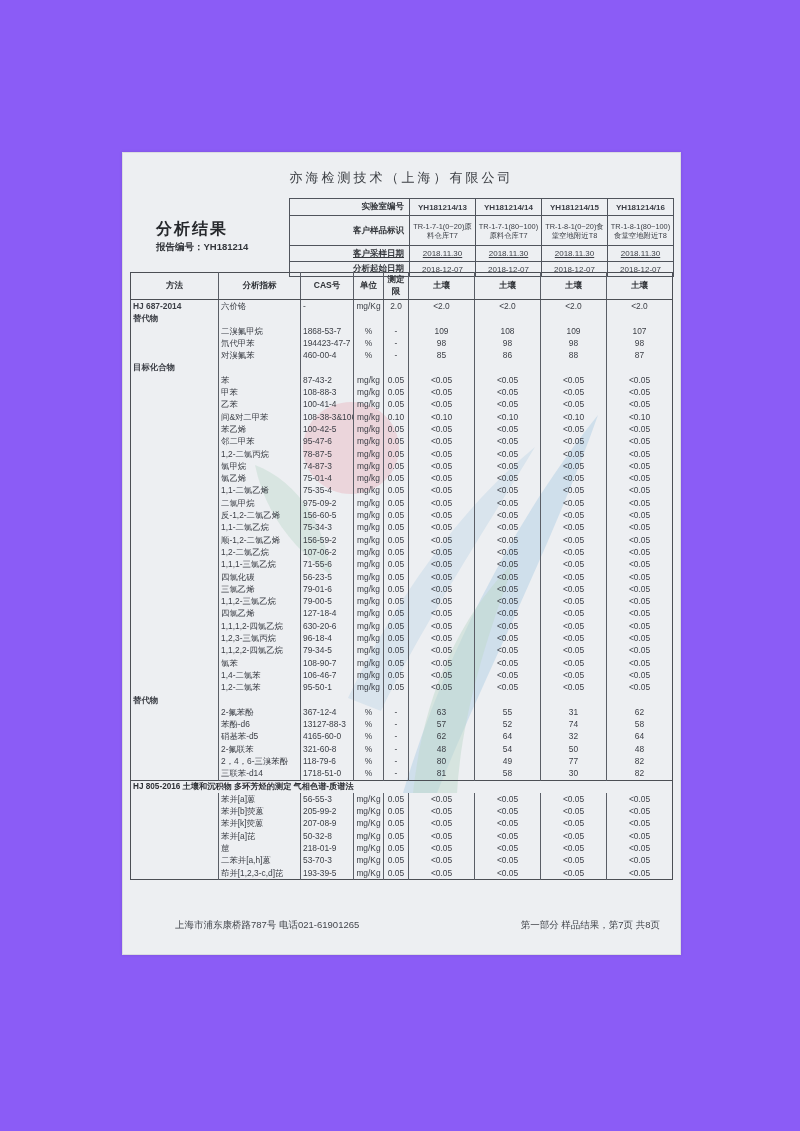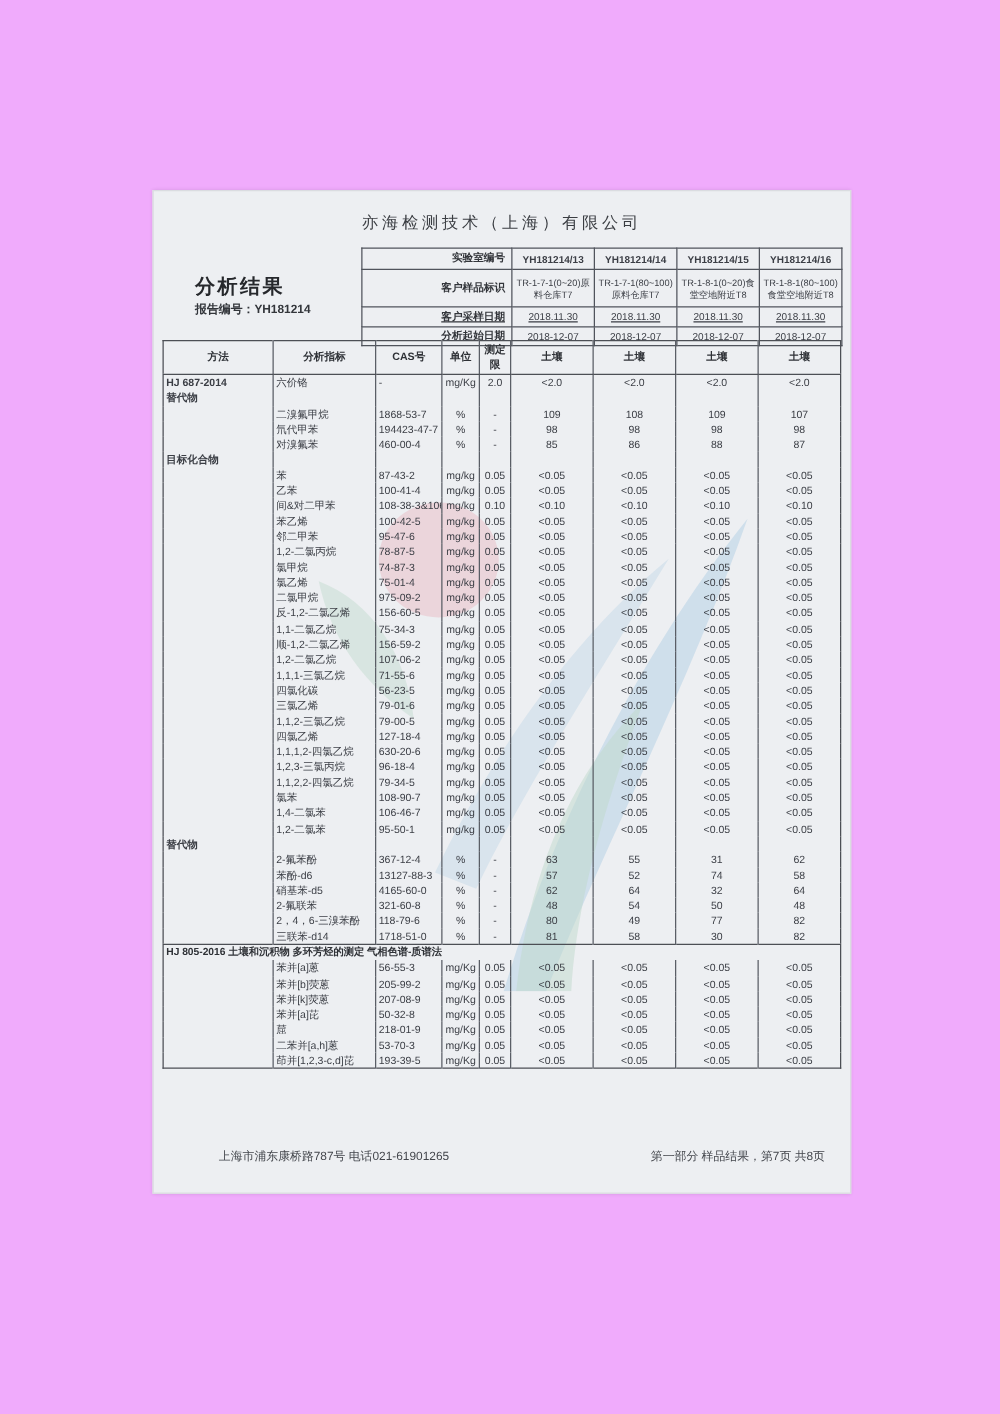--- a/index.html
+++ b/index.html
@@ -1,16 +1,16 @@
 <!DOCTYPE html>
 <html><head>
 <meta charset="utf-8">
 <style>
   html,body{margin:0;padding:0;background:#ffffff;}
-  #canvas{position:relative;width:800px;height:1131px;background:#f0abfc;overflow:hidden;
+  #canvas{position:relative;width:800px;height:1131px;background:#8b5cf6;overflow:hidden;
           font-family:"Liberation Sans","DejaVu Sans",sans-serif;color:#3b3e45;}
   .page{position:absolute;left:122px;top:152px;width:557px;height:801px;
         background:#edeff2;border:1px solid #dadce0;box-shadow:0 0 3px rgba(0,0,0,.12);}
   .company{position:absolute;left:0;top:16px;width:100%;text-align:center;
            font-size:13px;letter-spacing:3px;color:#3a3d42;}
   .sec-title{position:absolute;left:33px;top:50px;font-size:16px;font-weight:bold;
              letter-spacing:2px;color:#26282c;margin-top:16px;}
   .report-no{position:absolute;left:33px;top:88px;font-size:9.5px;font-weight:bold;color:#33363b;}
 
   
@@ -210,20 +210,31 @@
             <td class="ccas">87-43-2</td>
             <td class="ctr">mg/kg</td>
             <td class="ctr">0.05</td>
             <td class="ctr">&lt;0.05</td>
             <td class="ctr">&lt;0.05</td>
             <td class="ctr">&lt;0.05</td>
             <td class="ctr">&lt;0.05</td>
           </tr>
           <tr>
             <td class="cmethod"></td>
+            <td class="cname">甲苯</td>
+            <td class="ccas">108-88-3</td>
+            <td class="ctr">mg/kg</td>
+            <td class="ctr">0.05</td>
+            <td class="ctr">&lt;0.05</td>
+            <td class="ctr">&lt;0.05</td>
+            <td class="ctr">&lt;0.05</td>
+            <td class="ctr">&lt;0.05</td>
+          </tr>
+          <tr>
+            <td class="cmethod"></td>
             <td class="cname">乙苯</td>
             <td class="ccas">100-41-4</td>
             <td class="ctr">mg/kg</td>
             <td class="ctr">0.05</td>
             <td class="ctr">&lt;0.05</td>
             <td class="ctr">&lt;0.05</td>
             <td class="ctr">&lt;0.05</td>
             <td class="ctr">&lt;0.05</td>
           </tr>
           <tr>
@@ -287,20 +298,31 @@
             <td class="ccas">75-01-4</td>
             <td class="ctr">mg/kg</td>
             <td class="ctr">0.05</td>
             <td class="ctr">&lt;0.05</td>
             <td class="ctr">&lt;0.05</td>
             <td class="ctr">&lt;0.05</td>
             <td class="ctr">&lt;0.05</td>
           </tr>
           <tr>
             <td class="cmethod"></td>
+            <td class="cname">1,1-二氯乙烯</td>
+            <td class="ccas">75-35-4</td>
+            <td class="ctr">mg/kg</td>
+            <td class="ctr">0.05</td>
+            <td class="ctr">&lt;0.05</td>
+            <td class="ctr">&lt;0.05</td>
+            <td class="ctr">&lt;0.05</td>
+            <td class="ctr">&lt;0.05</td>
+          </tr>
+          <tr>
+            <td class="cmethod"></td>
             <td class="cname">二氯甲烷</td>
             <td class="ccas">975-09-2</td>
             <td class="ctr">mg/kg</td>
             <td class="ctr">0.05</td>
             <td class="ctr">&lt;0.05</td>
             <td class="ctr">&lt;0.05</td>
             <td class="ctr">&lt;0.05</td>
             <td class="ctr">&lt;0.05</td>
           </tr>
           <tr>

